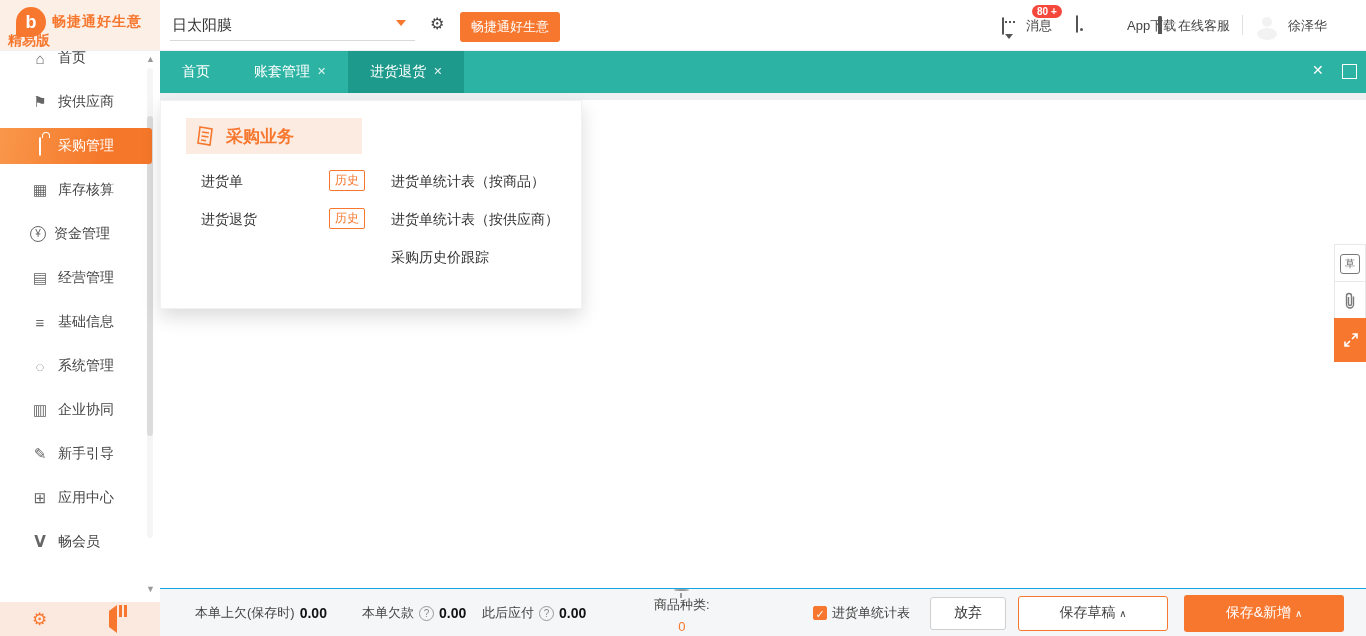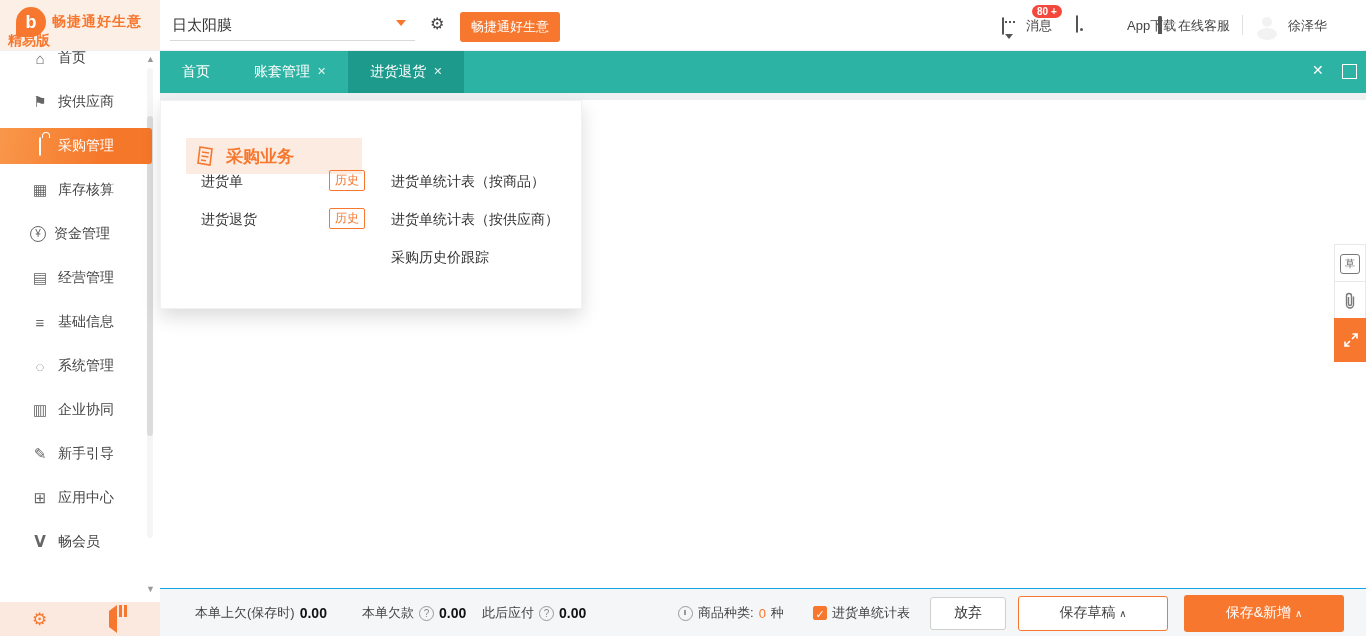--- a/index.html
+++ b/index.html
@@ -550,21 +550,21 @@
       <path d="M11.5 4.5v8a3.5 3.5 0 0 1-7 0V4a2.5 2.5 0 0 1 5 0v8a1.5 1.5 0 0 1-3 0V5" fill="none" stroke="#7a7a7a" stroke-width="1.4"></path>
     </svg>
   </div>
   <div class="abs float-btn orange" style="top:318px;">
     <svg width="16" height="16" viewBox="0 0 16 16">
       <path d="M9.5 2h4.5v4.5M6.5 14H2V9.5M14 2L9 7M2 14l5-5" fill="none" stroke="#fff" stroke-width="1.6"></path>
     </svg>
   </div>
 
   <div id="menupanel" class="abs">
-    <div class="band" style="left:25px;margin-top:20px;">
+    <div class="band" style="left:25px;">
       <svg class="sec-ic" viewBox="0 0 24 24">
         <path d="M6 3l12 2-2 16-12-2z M8 8l7 1M7.5 12l7 1M7 16l5 .8" fill="none" stroke="#f7772e" stroke-width="1.6"></path>
       </svg>
       <span class="band-title">采购业务</span>
     </div>
     <span class="mi" style="left:40px;top:72px;">进货单</span>
     <span class="hist-badge" style="left:168px;top:69px;">历史</span>
     <span class="mi" style="left:40px;top:110px;">进货退货</span>
     <span class="hist-badge" style="left:168px;top:107px;">历史</span>
     <span class="mi" style="left:230px;top:72px;">进货单统计表（按商品）</span>
@@ -580,21 +580,21 @@
     <div class="bb" style="left:202px;">
       <span class="bb-lbl">本单欠款</span>
       <span class="q-ic" style="width:13px;height:13px;line-height:13px;">?</span>
       <span class="bb-val">0.00</span>
     </div>
     <div class="bb" style="left:322px;">
       <span class="bb-lbl">此后应付</span>
       <span class="q-ic" style="width:13px;height:13px;line-height:13px;">?</span>
       <span class="bb-val">0.00</span>
     </div>
-    <div class="bb" style="left:518px;">
+    <div class="bb" style="left:494px;flex-direction:column;">
       <span class="goods-ic"></span>
       <span class="bb-lbl">商品种类:</span>
       <span style="color:#f7772e;font-size:13px;">0</span>
       <span class="bb-lbl">种</span>
     </div>
     <div class="bb" style="left:653px;">
       <span class="chk on">✓</span>
       <span class="bb-lbl">进货单统计表</span>
     </div>
     <div class="bb" style="left:770px;">

